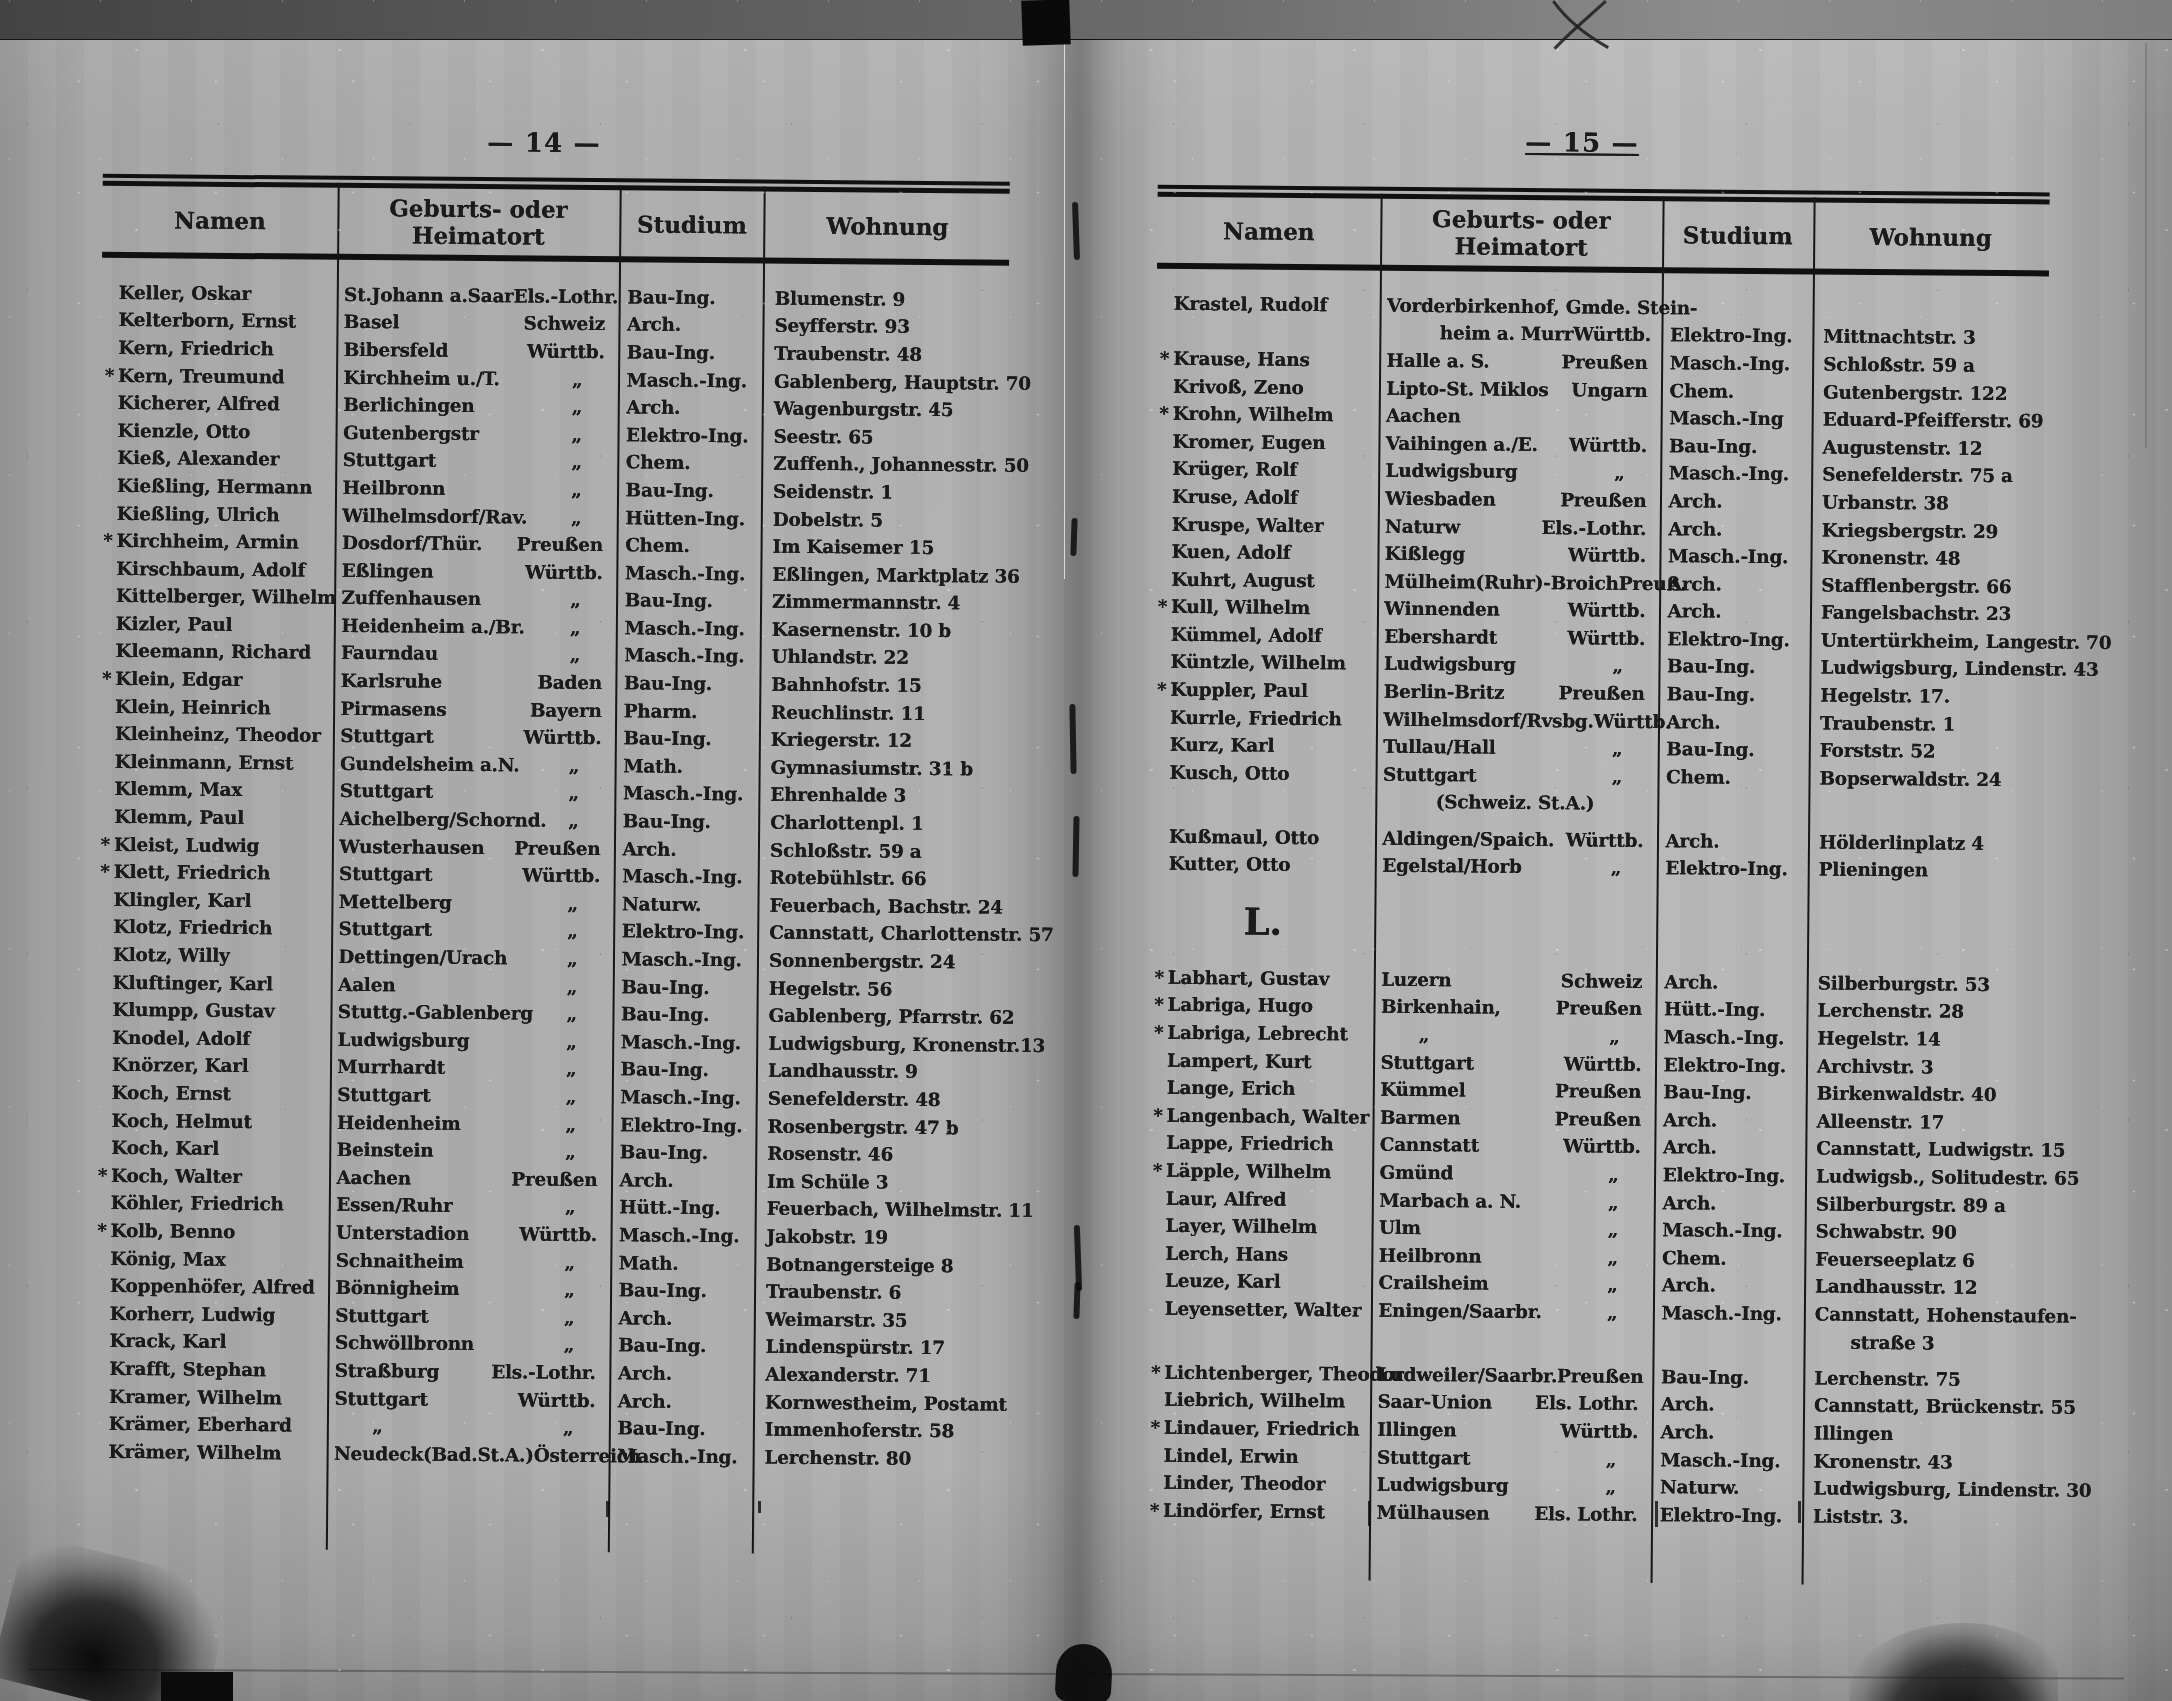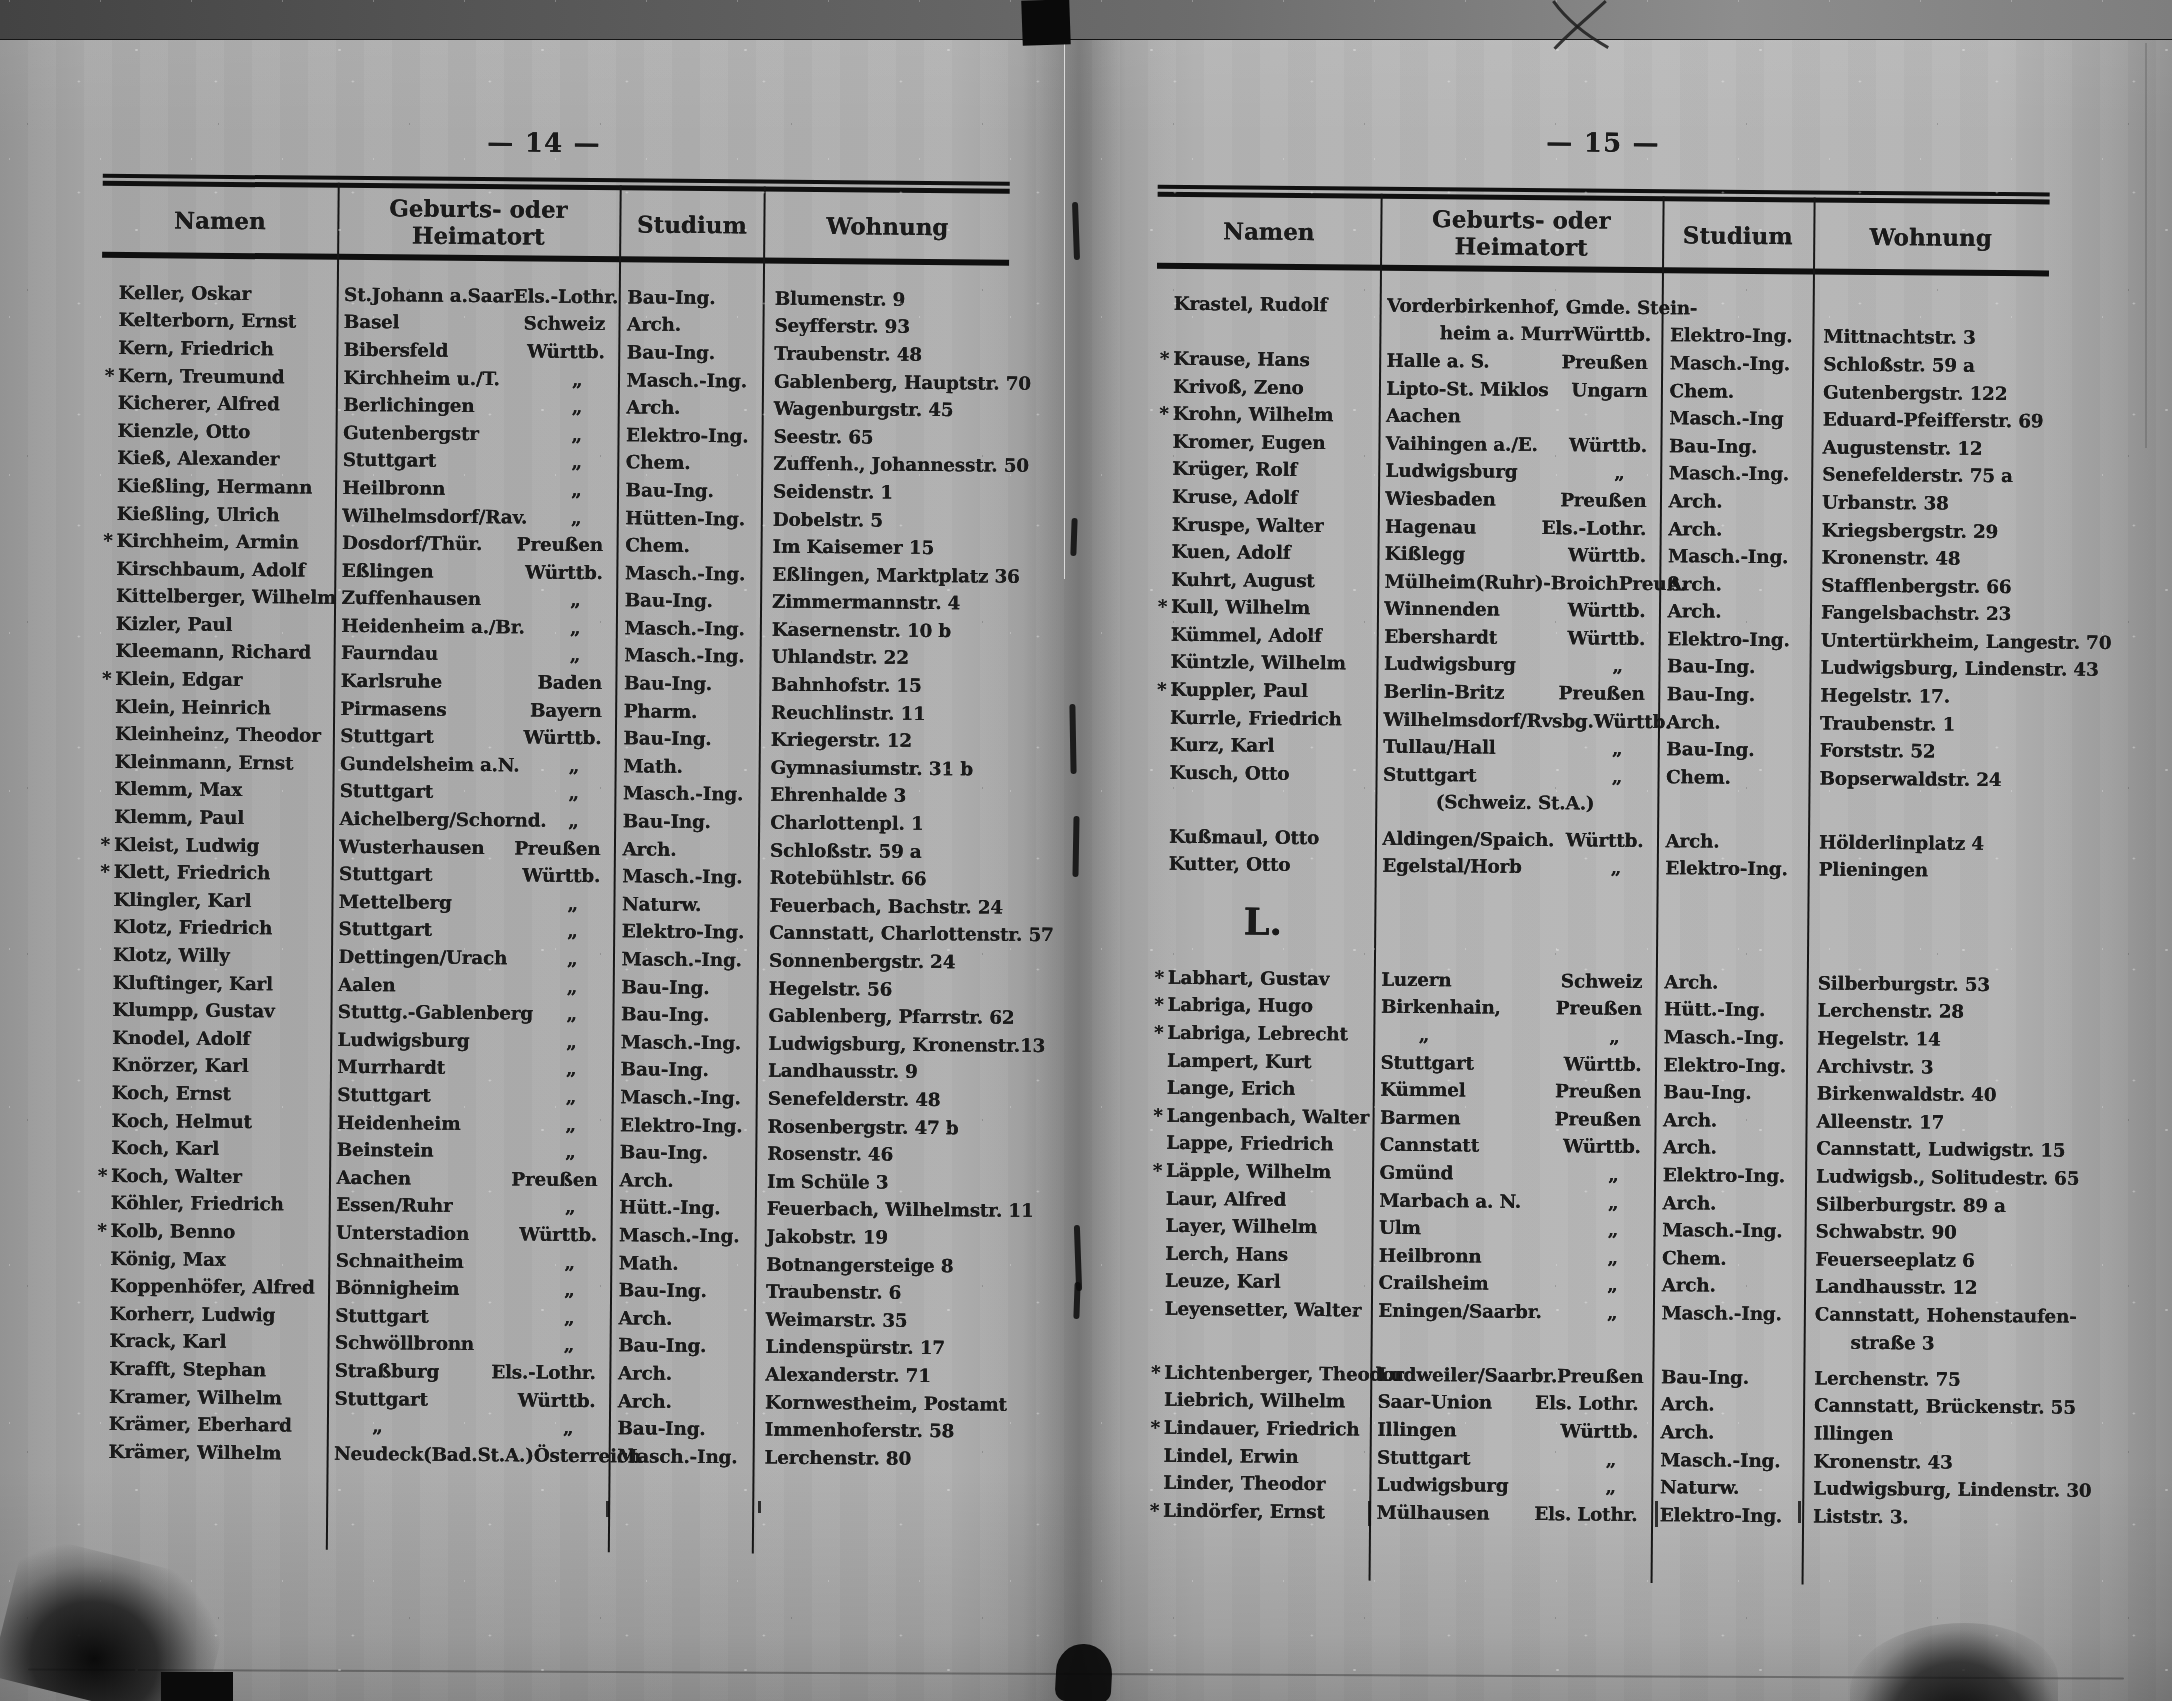--- a/index.html
+++ b/index.html
@@ -48,21 +48,21 @@
     border-radius:48% 52% 20% 20%;opacity:.93;transform:rotate(3deg);}
 
   
   .page{position:absolute;top:38px;height:1664px;z-index:2;color:#1b1b1b;
     transform:rotate(.5deg);transform-origin:0 0;}
   .page-left{left:12.3px;width:1063px;}
   .page-right{left:1076px;width:1097px;}
   .page-number{position:absolute;top:85px;font-size:26px;font-weight:bold;letter-spacing:1.2px;
     text-shadow:0 0 0.4px rgba(0,0,0,.8);white-space:nowrap;}
   .page-left .page-number{left:533px;transform:translateX(-50%);}
-  .page-right .page-number{left:528px;transform:translateX(-50%);}
+  .page-right .page-number{left:507px;transform:translateX(-50%);text-decoration:underline;}
 
   .table{position:absolute;}
   .page-left .table{left:92px;top:135px;width:907px;}
   .page-right .table{left:83px;top:146px;width:892px;}
   .hr1{height:3.7px;background:#101010;}
   .hr2{height:4.9px;background:#101010;margin-top:3.7px;}
   .hr3{height:5.5px;background:#101010;}
   .thead{display:grid;align-items:center;height:66px;text-align:center;
     font-size:23px;font-weight:bold;text-shadow:0 0 0.4px rgba(0,0,0,.8);}
   .page-left .thead,.page-left .row{grid-template-columns:235px 282px 145px 246px;}
@@ -909,21 +909,21 @@
               <div class="line">Arch.</div>
             </div>
             <div class="cell wohnung-cell">
               <div class="line">Urbanstr. 38</div>
             </div>
           </div>
           <div class="row">
             <div class="cell name-cell"><span>Kruspe, Walter</span></div>
             <div class="cell place-cell">
               <div class="place-line line">
-                <span class="place-text">Hagenau</span>
+                <span class="place-text">Naturw</span>
                 <span class="state-text">Els.-Lothr.</span>
               </div>
             </div>
             <div class="cell studium-cell">
               <div class="line">Arch.</div>
             </div>
             <div class="cell wohnung-cell">
               <div class="line">Kriegsbergstr. 29</div>
             </div>
           </div>

